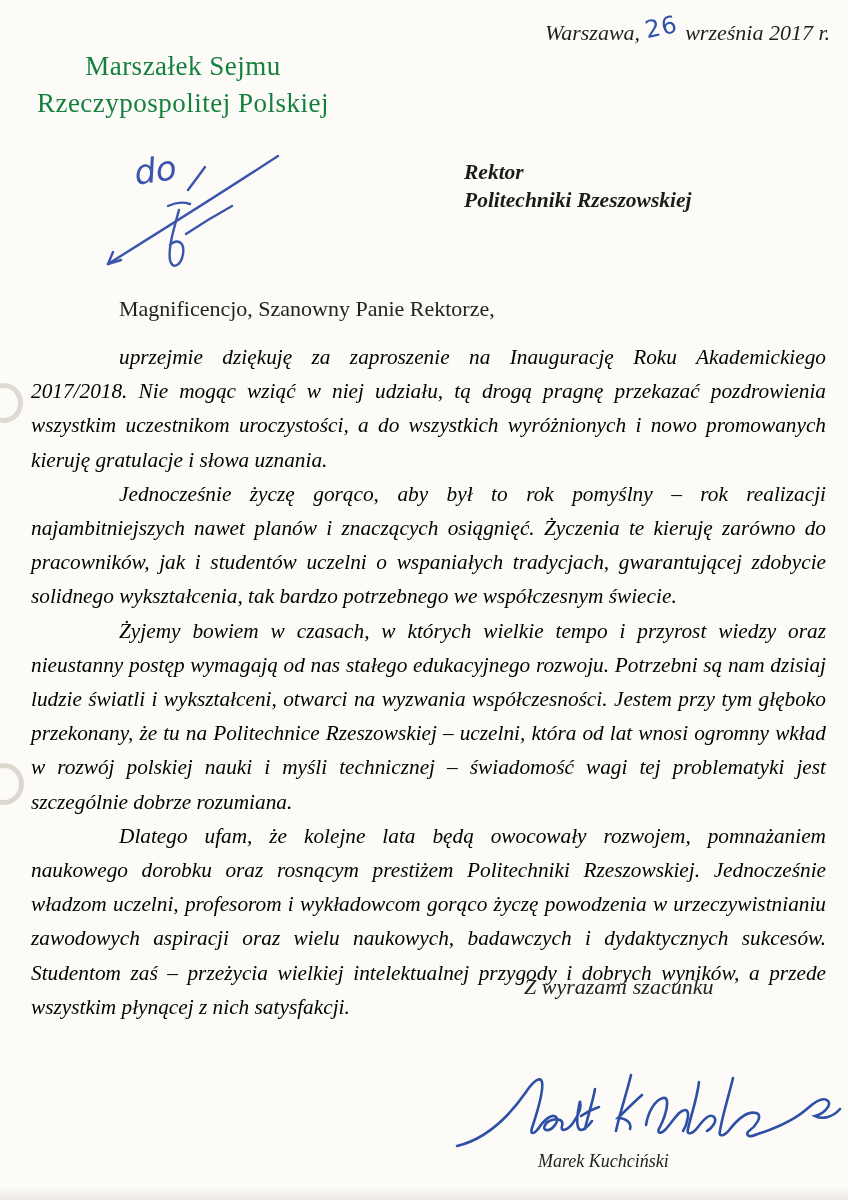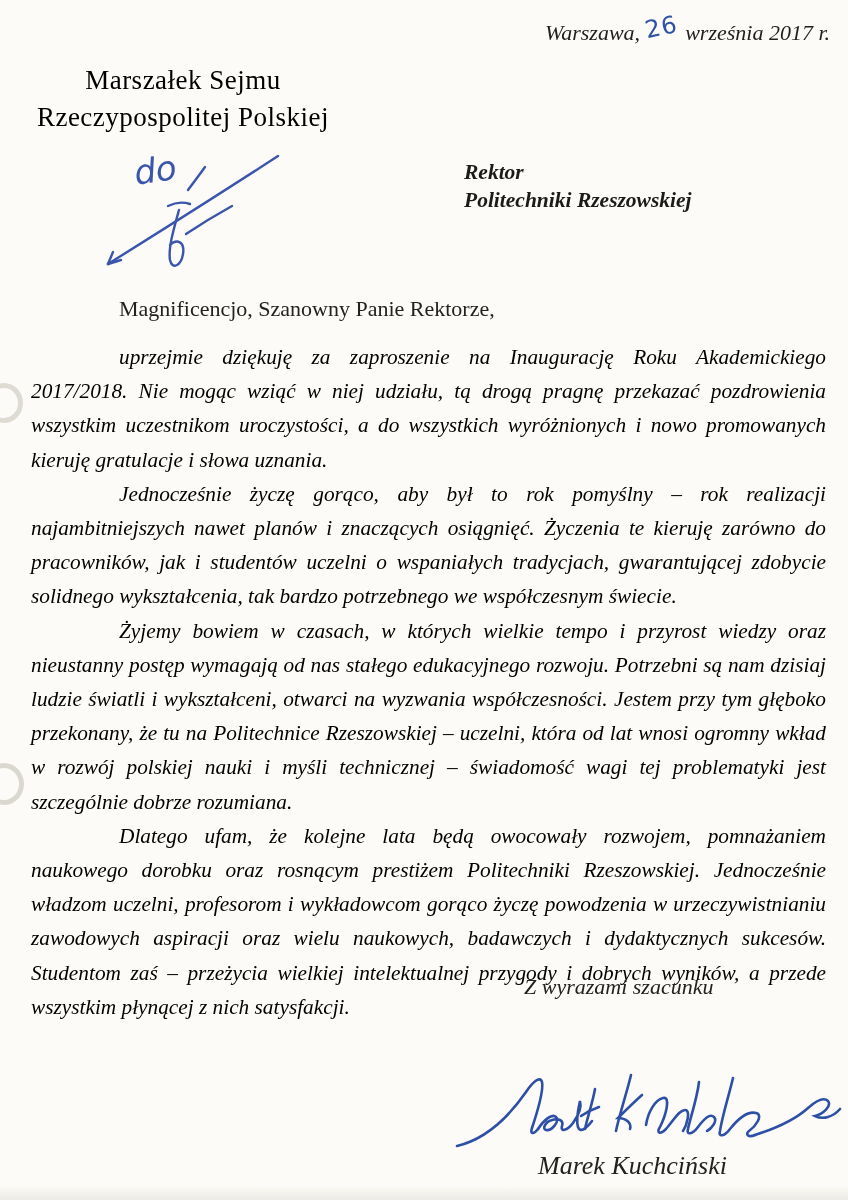--- a/index.html
+++ b/index.html
@@ -25,24 +25,24 @@
     font-style: normal;
     font-size: 24px; line-height: 20px;
     color: #2f51a7;
     transform: rotate(-12deg) translateY(-5px);
     margin: 0 1px 0 6px;
     letter-spacing: 1px;
   }
 
   
   .letterhead {
-    position: absolute; top: 62px; left: 28px; width: 310px;
+    position: absolute; top: 48px; left: 28px; width: 310px;
     text-align: center;
     font-size: 27px; line-height: 37px;
-    color: #000000;
+    color: #15803d;
     letter-spacing: 0.5px;
   }
 
   
   .note-wrap { position: absolute; left: 82px; top: 142px; width: 240px; height: 170px; }
   .note-text {
     position: absolute; left: 52px; top: 8px;
     font-family: "DejaVu Sans", sans-serif;
     font-style: italic;
     font-size: 34px; color: #3a55ab;
@@ -71,21 +71,21 @@
     color: #000000;
   }
   .body-text p { margin: 0; text-indent: 88px; }
 
   .closing {
     position: absolute; left: 524px; top: 974px;
     font-style: italic; font-size: 22px;
   }
   .signer {
     position: absolute; left: 538px; top: 1151px;
-    font-style: italic; font-size: 26px;
+    font-style: italic; font-size: 18px;
   }
   .signature-svg { position: absolute; left: 452px; top: 1062px; }
 
   
   .hole { position: absolute; border-radius: 50%; background: #fcfbf7; }
   .hole-1 { left: -15px; top: 383px; width: 28px; height: 30px; border: 5px solid #dedbd3; }
   .hole-2 { left: -16px; top: 763px; width: 30px; height: 32px; border: 5px solid #dbd8d0; }
 
   .bottom-shade {
     position: absolute; left: 0; right: 0; bottom: 0; height: 14px;

